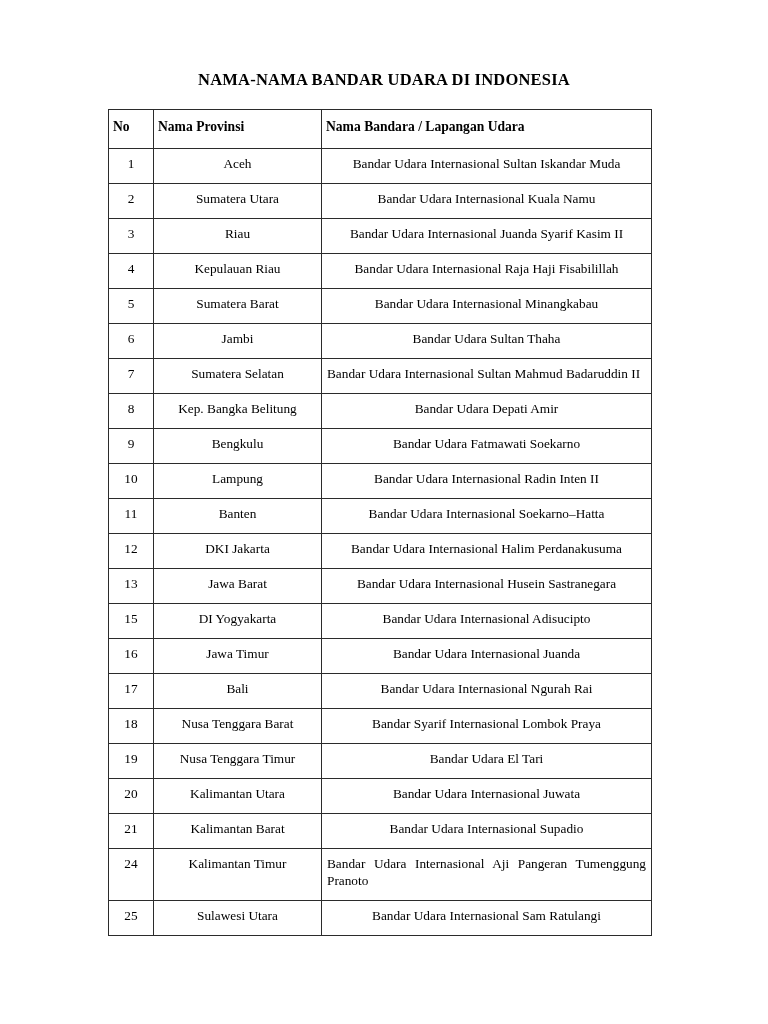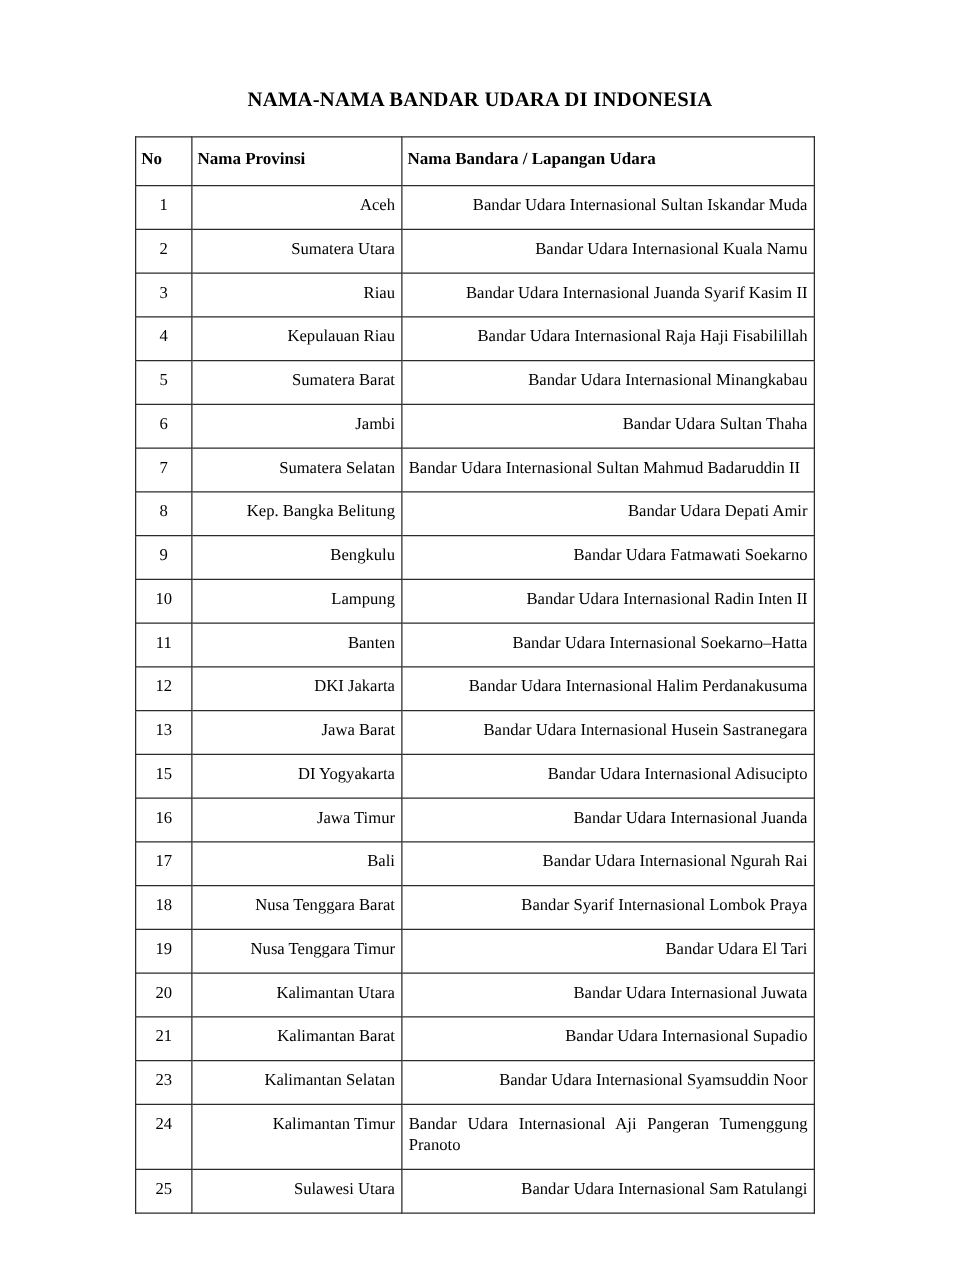--- a/index.html
+++ b/index.html
@@ -74,26 +74,26 @@
     padding: 6px 5px 11px 5px;
   }
 
   td.cell-no {
     text-align: center;
     padding-left: 2px;
     padding-right: 2px;
   }
 
   td.cell-prov {
-    text-align: right;
+    text-align: center;
     padding-left: 7px;
   }
 
   td.cell-airport {
-    text-align: right;
+    text-align: center;
     padding-left: 7px;
     padding-right: 7px;
   }
 
   
   tr.multiline td.cell-airport {
     text-align: justify;
     text-justify: inter-word;
   }
   tr.multiline td.cell-airport > span {
@@ -217,25 +217,20 @@
           <tr>
             <td class="cell-no">20</td>
             <td class="cell-prov">Kalimantan Utara</td>
             <td class="cell-airport">Bandar Udara Internasional Juwata</td>
           </tr>
           <tr>
             <td class="cell-no">21</td>
             <td class="cell-prov">Kalimantan Barat</td>
             <td class="cell-airport">Bandar Udara Internasional Supadio</td>
           </tr>
-          <tr>
-            <td class="cell-no">23</td>
-            <td class="cell-prov">Kalimantan Selatan</td>
-            <td class="cell-airport">Bandar Udara Internasional Syamsuddin Noor</td>
-          </tr>
           <tr class="multiline">
             <td class="cell-no">24</td>
             <td class="cell-prov">Kalimantan Timur</td>
             <td class="cell-airport">
               <span>Bandar Udara Internasional Aji Pangeran Tumenggung Pranoto</span>
             </td>
           </tr>
           <tr>
             <td class="cell-no">25</td>
             <td class="cell-prov">Sulawesi Utara</td>

